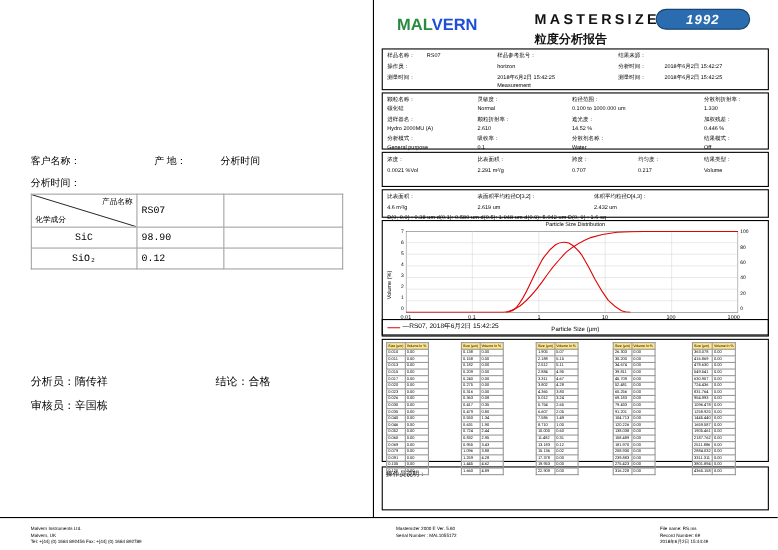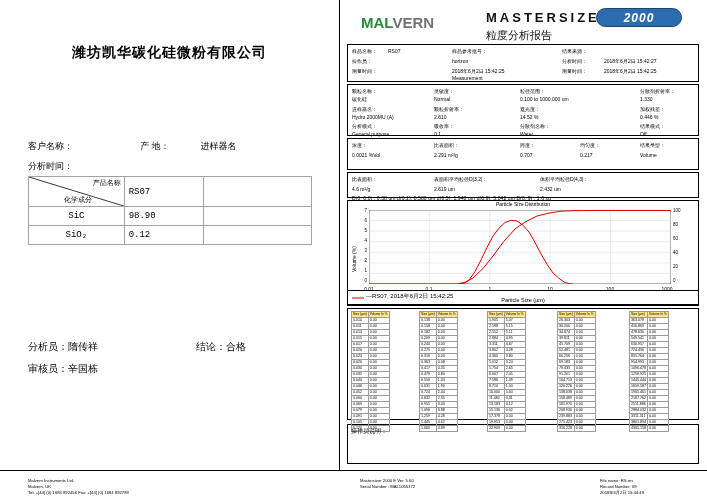--- a/index.html
+++ b/index.html
@@ -30,34 +30,34 @@
   .rep-row { position:absolute; left:28px; top:160px; font-size:9px; font-family:"Liberation Serif", serif;}
 
   table.grid { position:absolute; left:28px; top:176px; width:284px; border-collapse:collapse; }
   table.grid td { border:1px solid #a3a3a3; height:19px; font-size:9px; font-family:Liberation Mono, monospace; padding:0 4px; }
   td.col1 { width:96px; text-align:center; }
   td.col2 { width:80px; text-align:left; padding-left:8px; }
   td.col3 { width:108px; }
   .hdr-cell { position:relative; height:30px !important; padding:0 !important; }
   .hdr-cell .diag { position:absolute; left:0; top:0; width:100%; height:100%; }
   .hdr-cell .t1 { position:absolute; right:3px; top:1px; font-size:7px; }
-  .hdr-cell .t2 { position:absolute; left:3px; bottom:1px; font-size:7px;margin-left:32px; }
+  .hdr-cell .t2 { position:absolute; left:3px; bottom:1px; font-size:7px; }
 
   .sign1 { position:absolute; left:28px; top:340px; font-size:10px; font-family:"Liberation Serif", serif;}
   .sign2 { position:absolute; left:28px; top:362px; font-size:10px; font-family:"Liberation Serif", serif;}
   .sign-concl { position:absolute; left:196px; top:340px; font-size:10px; font-family:"Liberation Serif", serif;}
 
   
   .right { position:absolute; left:341px; top:0; width:366px; height:470px; }
 
   .brand { position:absolute; left:20px; top:6px; width:340px; height:38px; }
   .logo-text { position:absolute; left:0; top:8px; font-size:15px; font-weight:bold; color:#2a8a3e; letter-spacing:0px; font-family:"Liberation Sans", sans-serif; }
-  .logo-text .blue { color:#737373; }
+  .logo-text .blue { color:#1d4ed8; }
   .ms-title { position:absolute; left:125px; top:4px; font-size:13px; font-weight:bold; letter-spacing:3px; color:#111; }
-  .ms-sub { position:absolute; left:125px; top:22px; font-size:11px; font-weight:normal; color:#111; }
+  .ms-sub { position:absolute; left:125px; top:22px; font-size:11px; font-weight:bold; color:#111; }
   .ms-2000 {
     position:absolute; left:235px; top:2px; width:86px; height:19px;
     background:#2b6cb0; color:#fff; border-radius:10px; font-size:12px; font-weight:bold;
     text-align:center; line-height:19px; font-style:italic; letter-spacing:1px;
     border:1px solid #17456f;
   }
 
   .box { position:absolute; border:1px solid #000; }
   .meta-box { left:347px; top:44px; width:352px; height:38px; }
   .detail-box { left:347px; top:84px; width:352px; height:52px; }
@@ -90,27 +90,26 @@
   .foot-col { position:absolute; font-size:4.2px; line-height:6px; color:#000; }
   .divider-h { position:absolute; left:0; top:470px; width:707px; height:1px; background:#000; }
 </style>
 </head>
 <body>
 
 <div class="page">
 
   <div class="left">
     <div class="left-title-wrap">
-      <div class="left-title1">潍坊凯华碳化硅微粉有限公司</div>
     </div>
 
     <div class="cust-row">
       <span class="c1">客户名称：</span>
       <span class="c2">产 地：</span>
-      <span class="c3">进样器名</span>
+      <span class="c3">分析时间</span>
     </div>
     <div class="rep-row">分析时间：</div>
 
     <table class="grid">
       <tbody>
           <tr>
         <td class="col1 hdr-cell">
           <svg class="diag" viewBox="0 0 96 30" preserveAspectRatio="none">
             <line x1="0" y1="0" x2="96" y2="30" stroke="#000" stroke-width="0.8"></line>
           </svg>
@@ -139,21 +138,21 @@
   </div>
 
   <div class="right">
 
     <div class="brand">
       <div class="logo-text">
         <span>MAL</span><span class="blue">VERN</span>
       </div>
       <div class="ms-title">MASTERSIZER</div>
       <div class="ms-sub">粒度分析报告</div>
-      <div class="ms-2000">2000</div>
+      <div class="ms-2000">1992</div>
     </div>
   </div>
 
   <div class="box meta-box"></div>
   <div class="box detail-box"></div>
   <div class="box res-box"></div>
   <div class="box dv-box"></div>
   <div class="box chart-box"></div>
   <div class="box sample-label-box"></div>
   <div class="box tables-box"></div>

